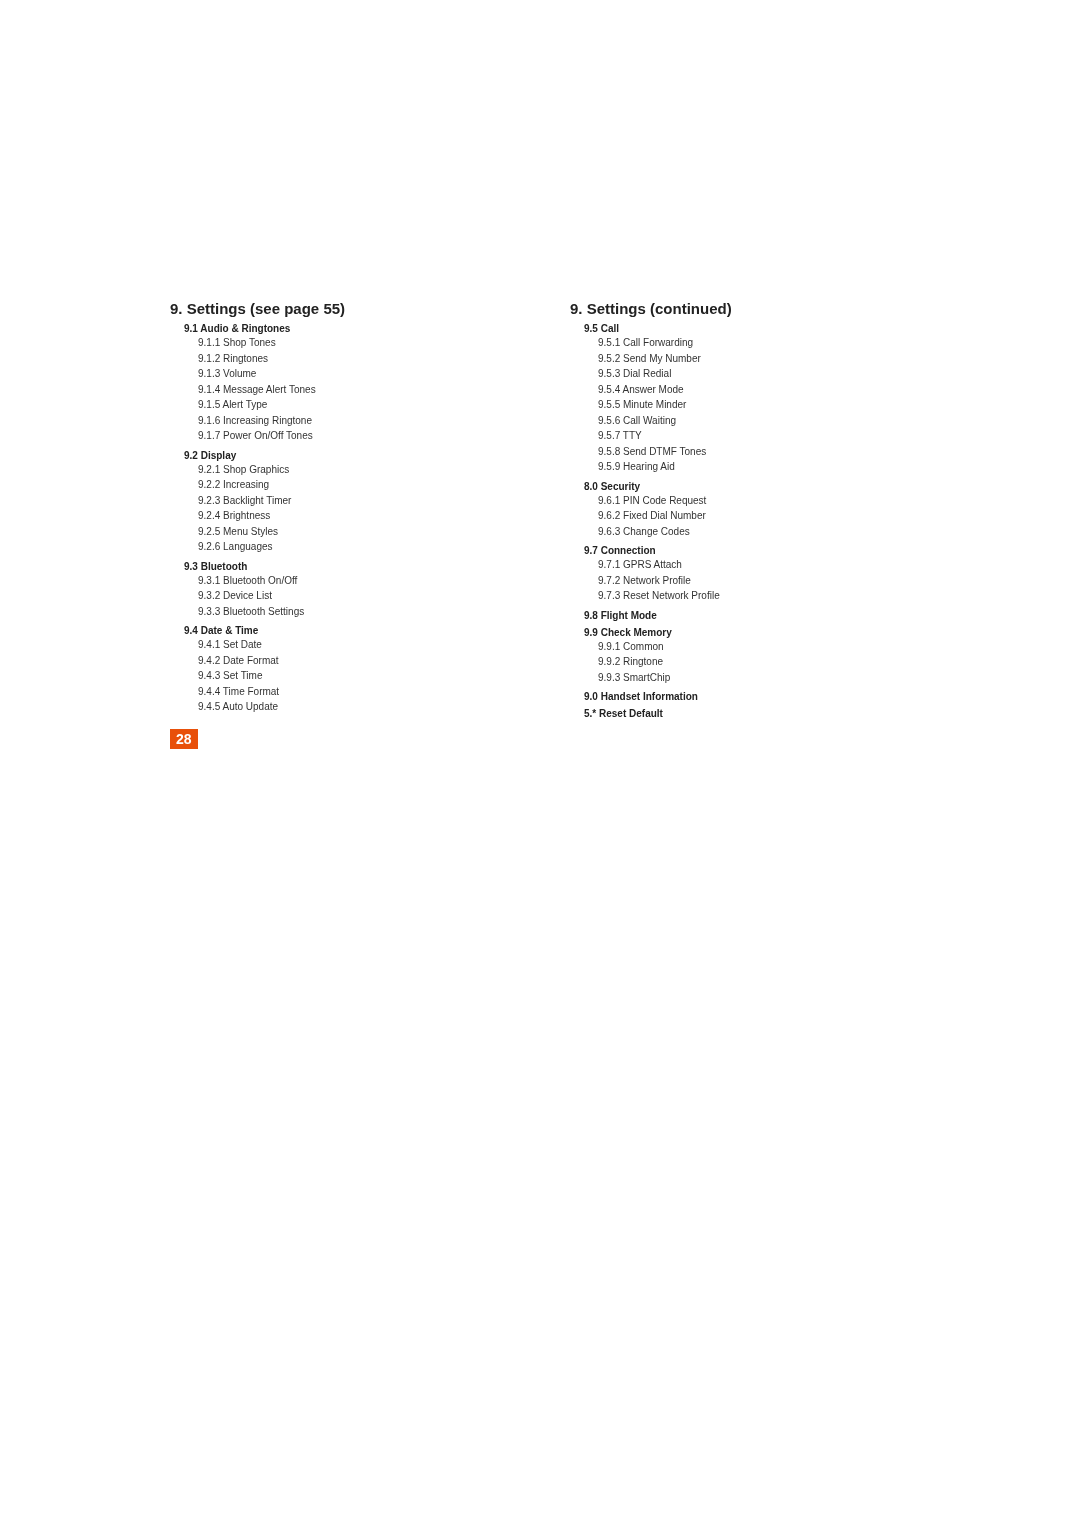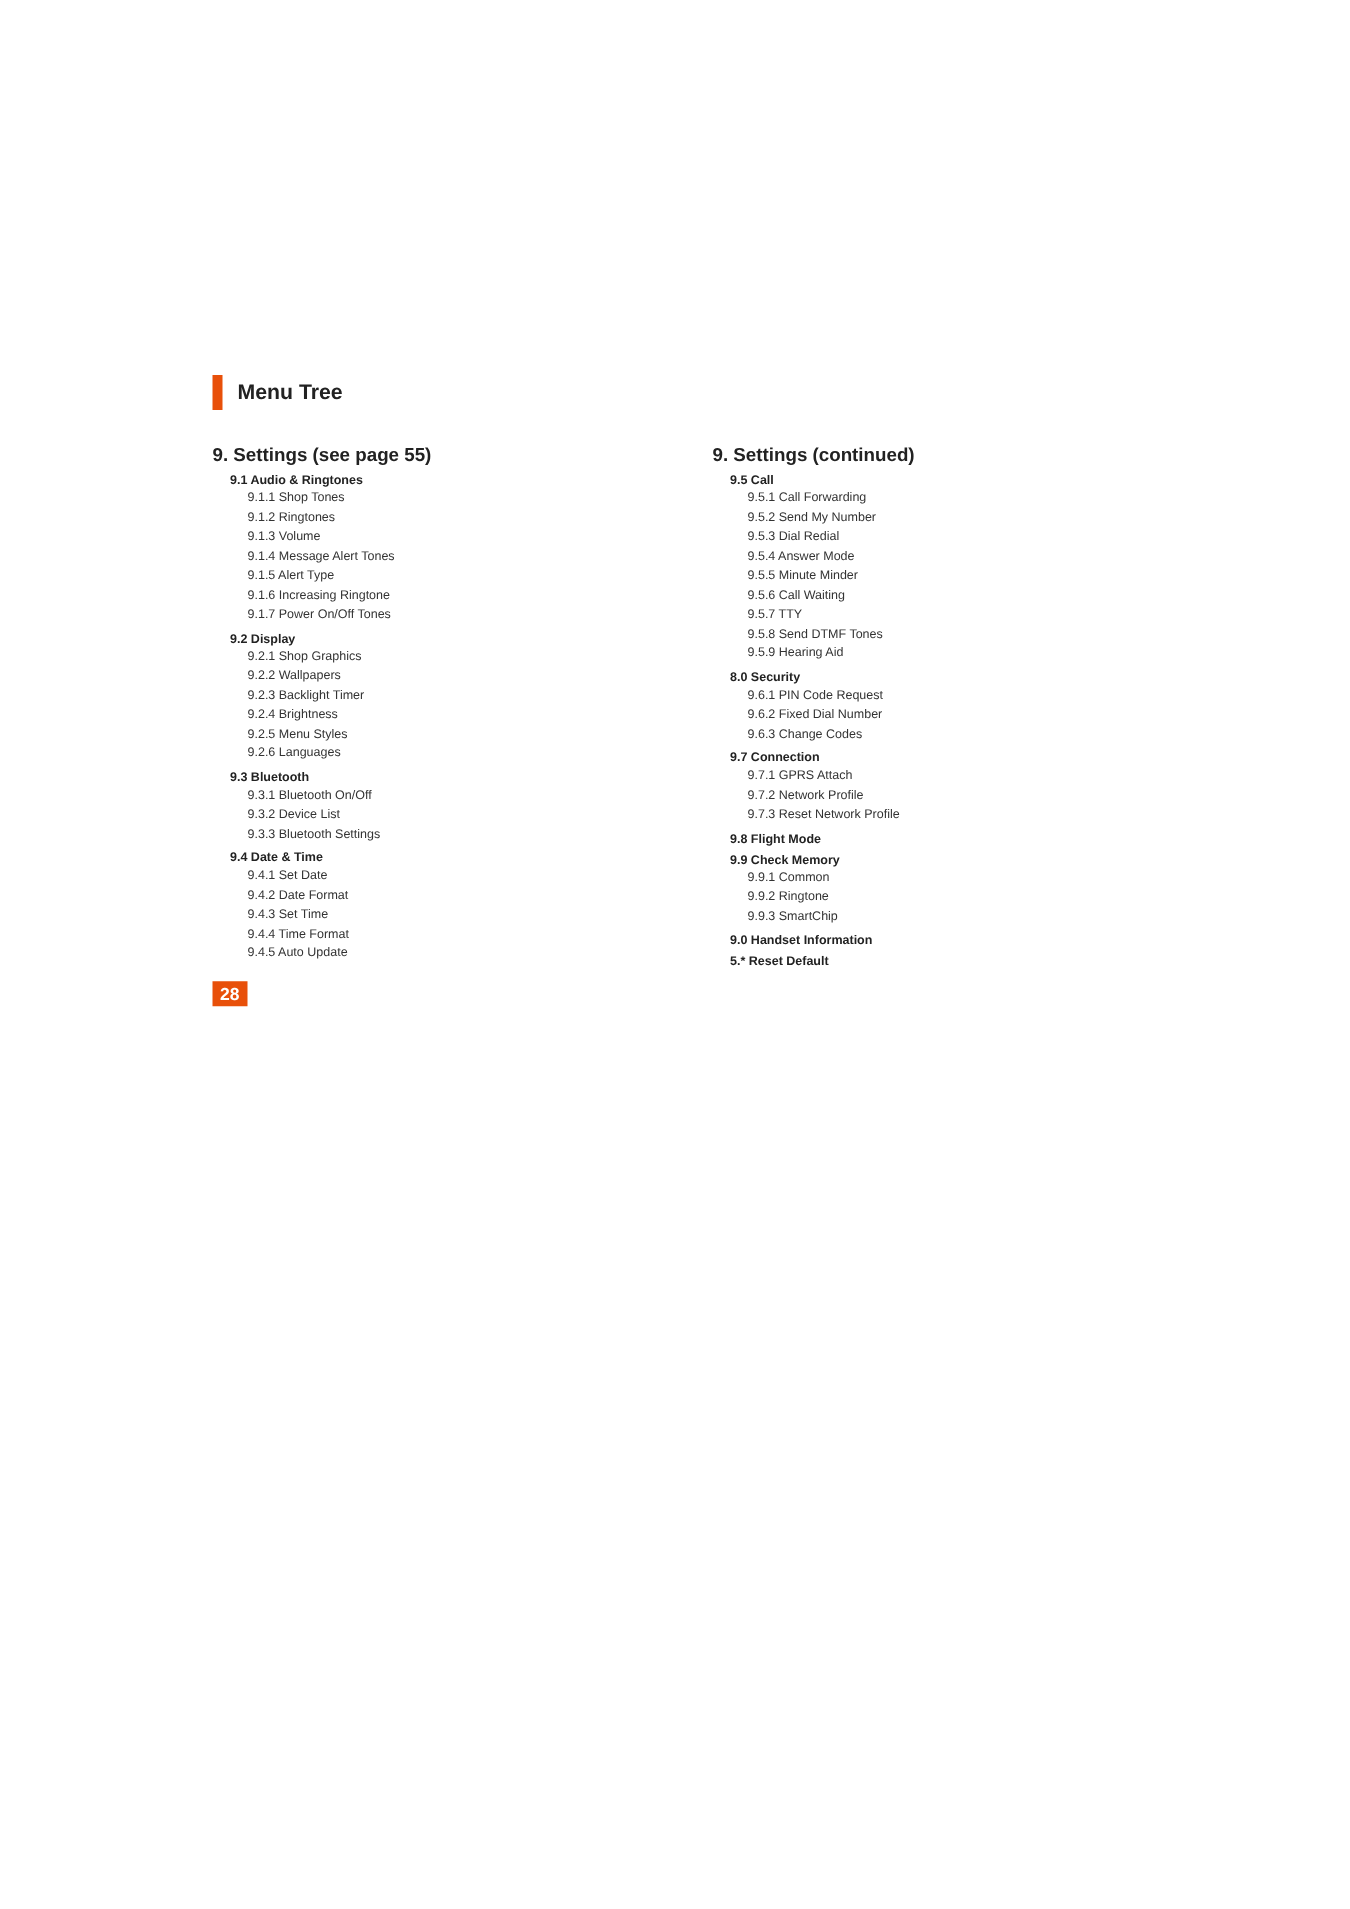--- a/index.html
+++ b/index.html
@@ -64,44 +64,40 @@
       font-size: 14px;
       font-weight: bold;
       padding: 2px 6px;
       margin-top: 14px;
     }
   </style>
 </head>
 <body>
 
 <div class="page-content">
-  <div class="menu-tree-header">
-    <span class="orange-bar"></span>
-    <span class="menu-tree-title">Menu Tree</span>
-  </div>
 
   <div class="columns">
 
     <div class="col">
       <div class="section-title">9. Settings (see page 55)</div>
 
       
       <div class="subsection-title">9.1 Audio &amp; Ringtones</div>
       <div class="item">9.1.1 Shop Tones</div>
       <div class="item">9.1.2 Ringtones</div>
       <div class="item">9.1.3 Volume</div>
       <div class="item">9.1.4 Message Alert Tones</div>
       <div class="item">9.1.5 Alert Type</div>
       <div class="item">9.1.6 Increasing Ringtone</div>
       <div class="item">9.1.7 Power On/Off Tones</div>
 
       
       <div class="subsection-title">9.2 Display</div>
       <div class="item">9.2.1 Shop Graphics</div>
-      <div class="item">9.2.2 Wallpapers</div>
+      <div class="item">9.2.2 Increasing</div>
       <div class="item">9.2.3 Backlight Timer</div>
       <div class="item">9.2.4 Brightness</div>
       <div class="item">9.2.5 Menu Styles</div>
       <div class="item">9.2.6 Languages</div>
 
       
       <div class="subsection-title">9.3 Bluetooth</div>
       <div class="item">9.3.1 Bluetooth On/Off</div>
       <div class="item">9.3.2 Device List</div>
       <div class="item">9.3.3 Bluetooth Settings</div>

